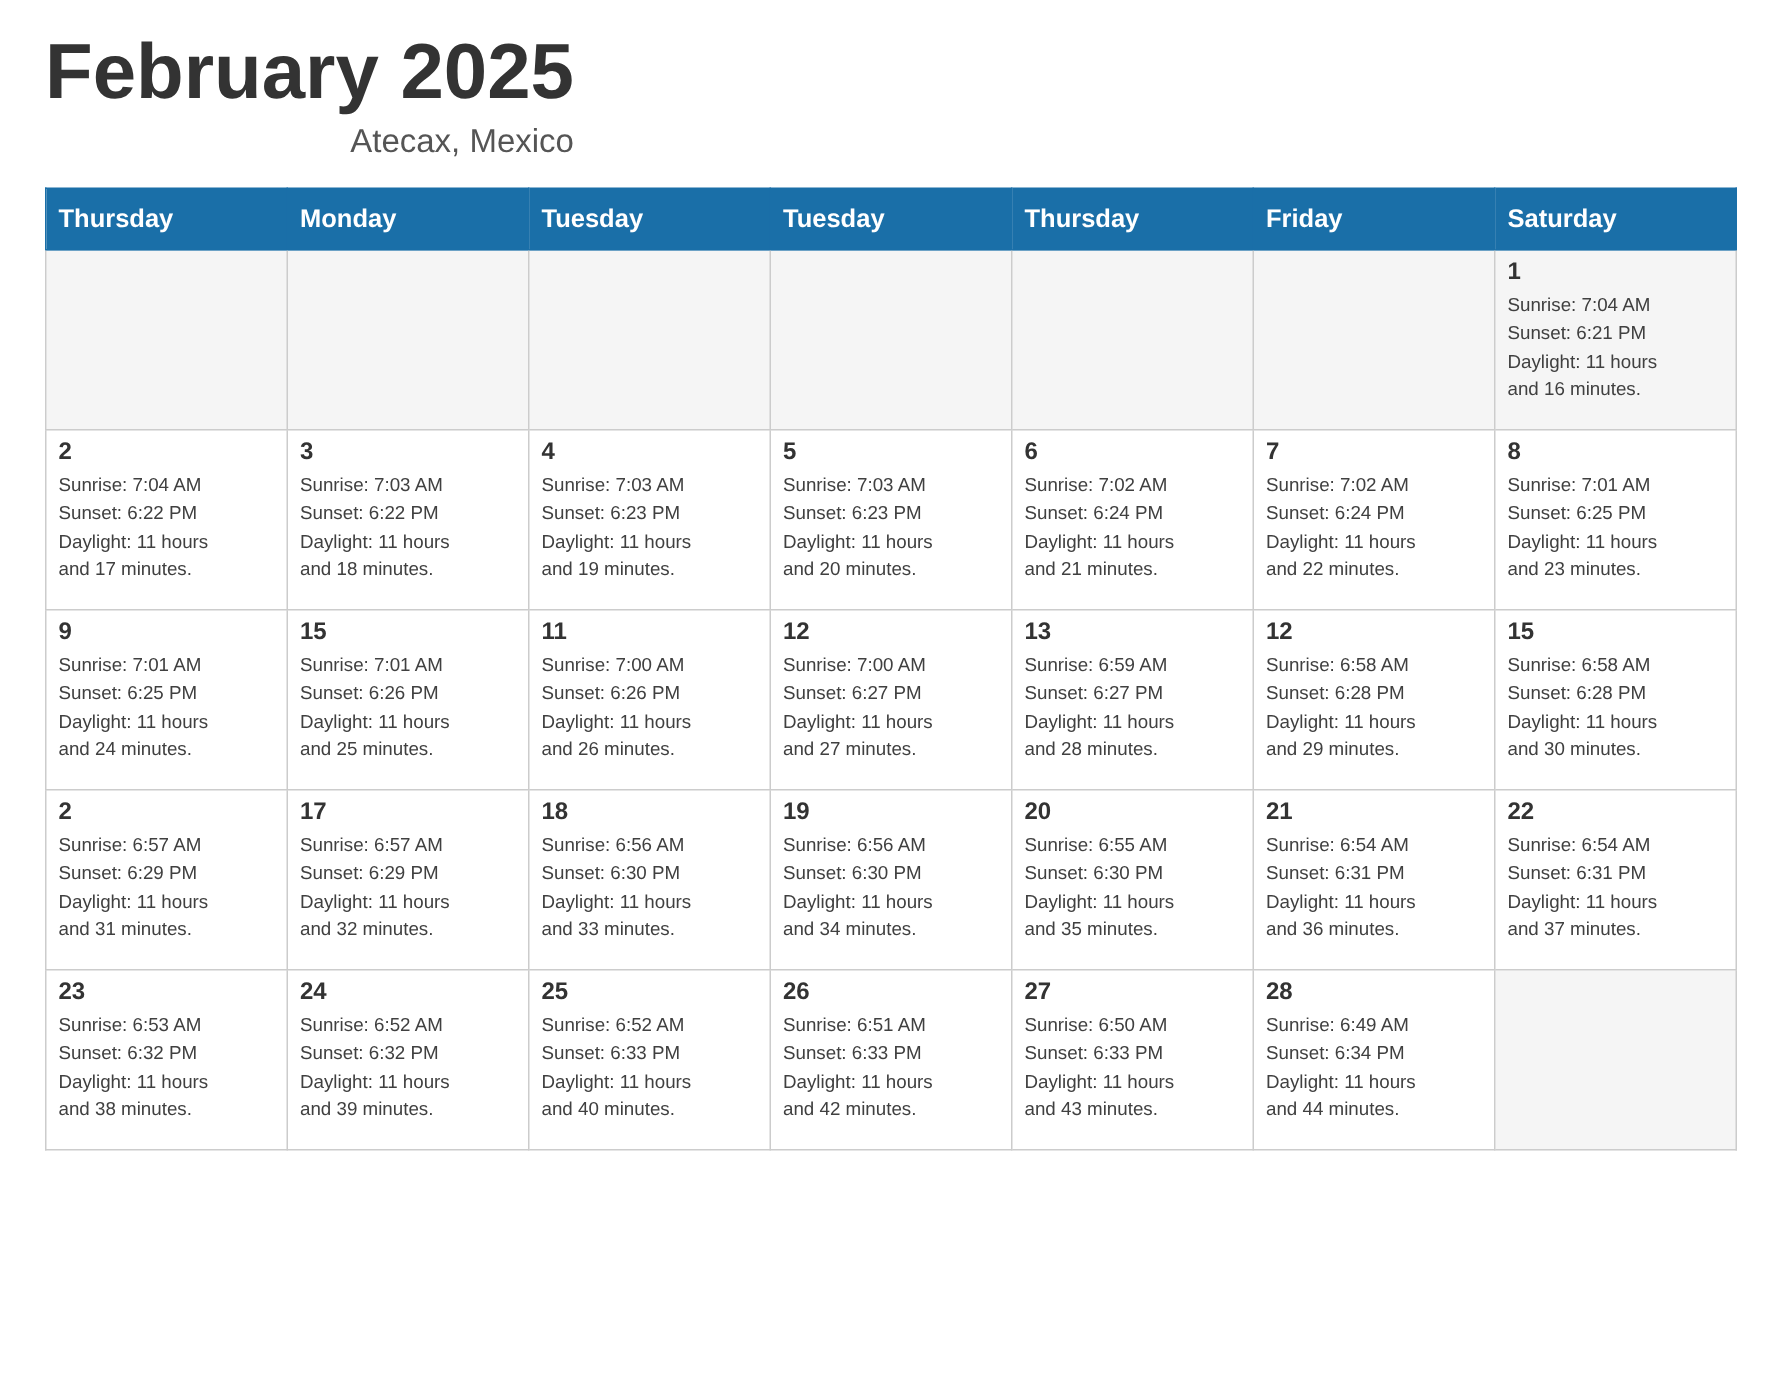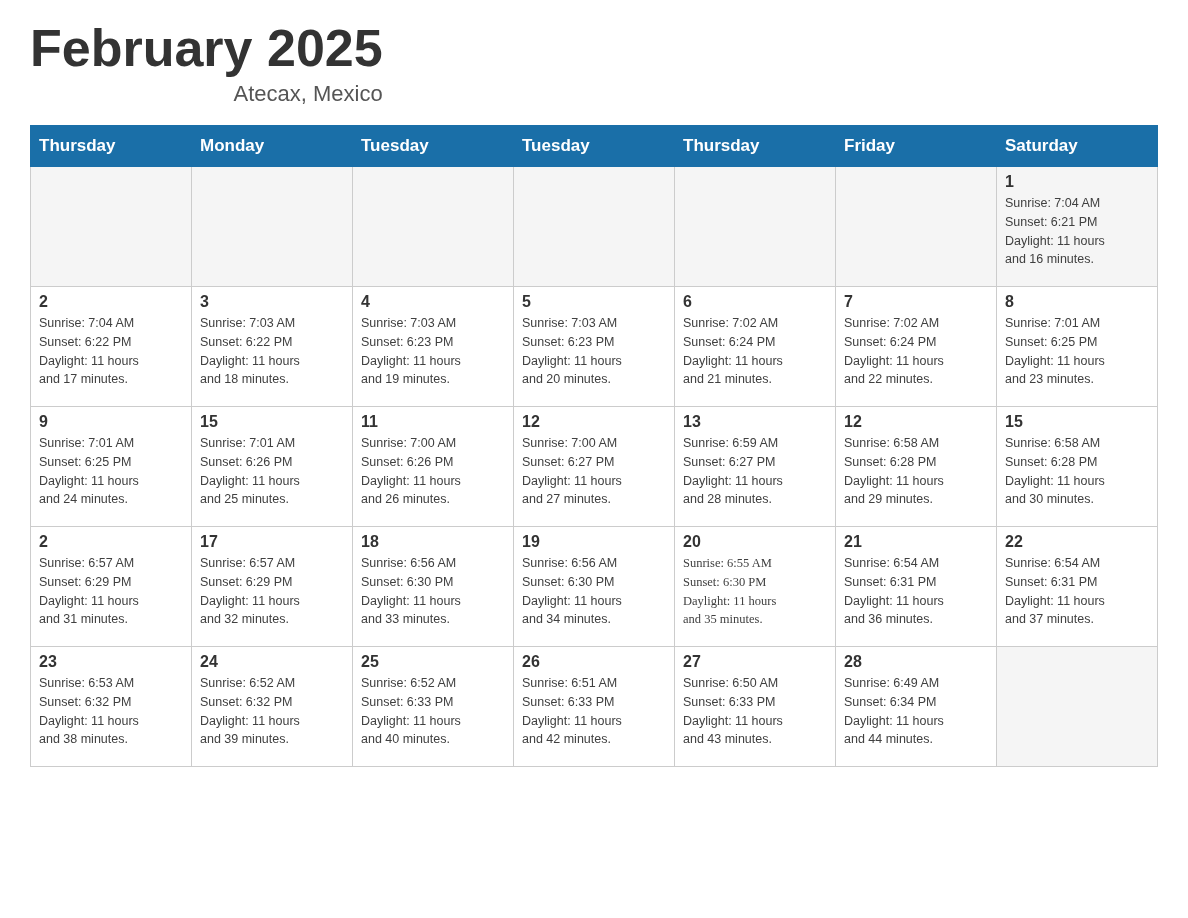--- a/index.html
+++ b/index.html
@@ -267,21 +267,21 @@
         </td>
         <td>
           <span class="day-number">19</span>
           <div class="day-info" style="white-space: pre-line;">Sunrise: 6:56 AM
 Sunset: 6:30 PM
 Daylight: 11 hours
 and 34 minutes.</div>
         </td>
         <td>
           <span class="day-number">20</span>
-          <div class="day-info" style="white-space: pre-line; font-family: Liberation Serif, serif;">Sunrise: 6:55 AM
+          <div class="day-info" style="white-space: pre-line;">Sunrise: 6:55 AM
 Sunset: 6:30 PM
 Daylight: 11 hours
 and 35 minutes.</div>
         </td>
         <td>
           <span class="day-number">21</span>
           <div class="day-info" style="white-space: pre-line;">Sunrise: 6:54 AM
 Sunset: 6:31 PM
 Daylight: 11 hours
 and 36 minutes.</div>

